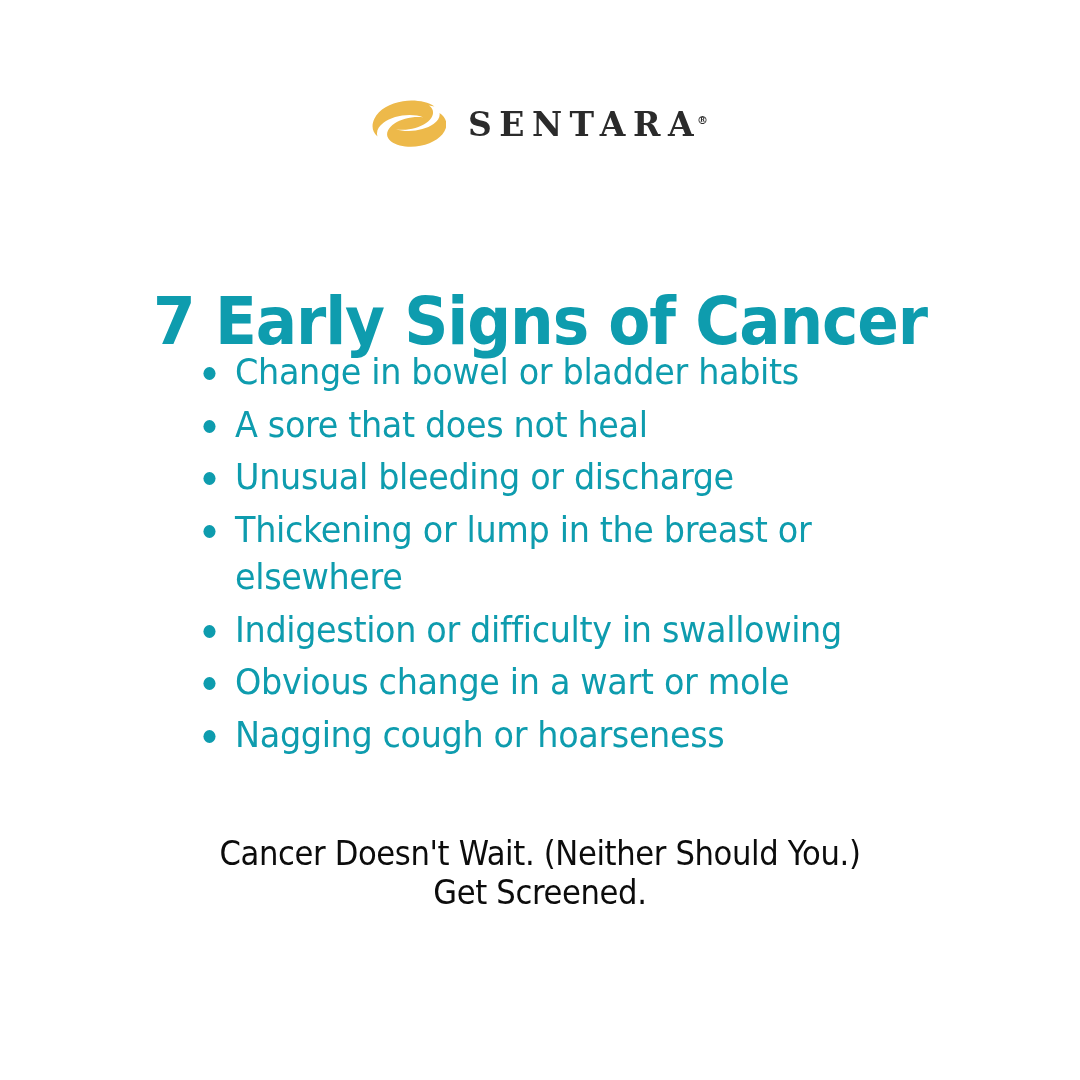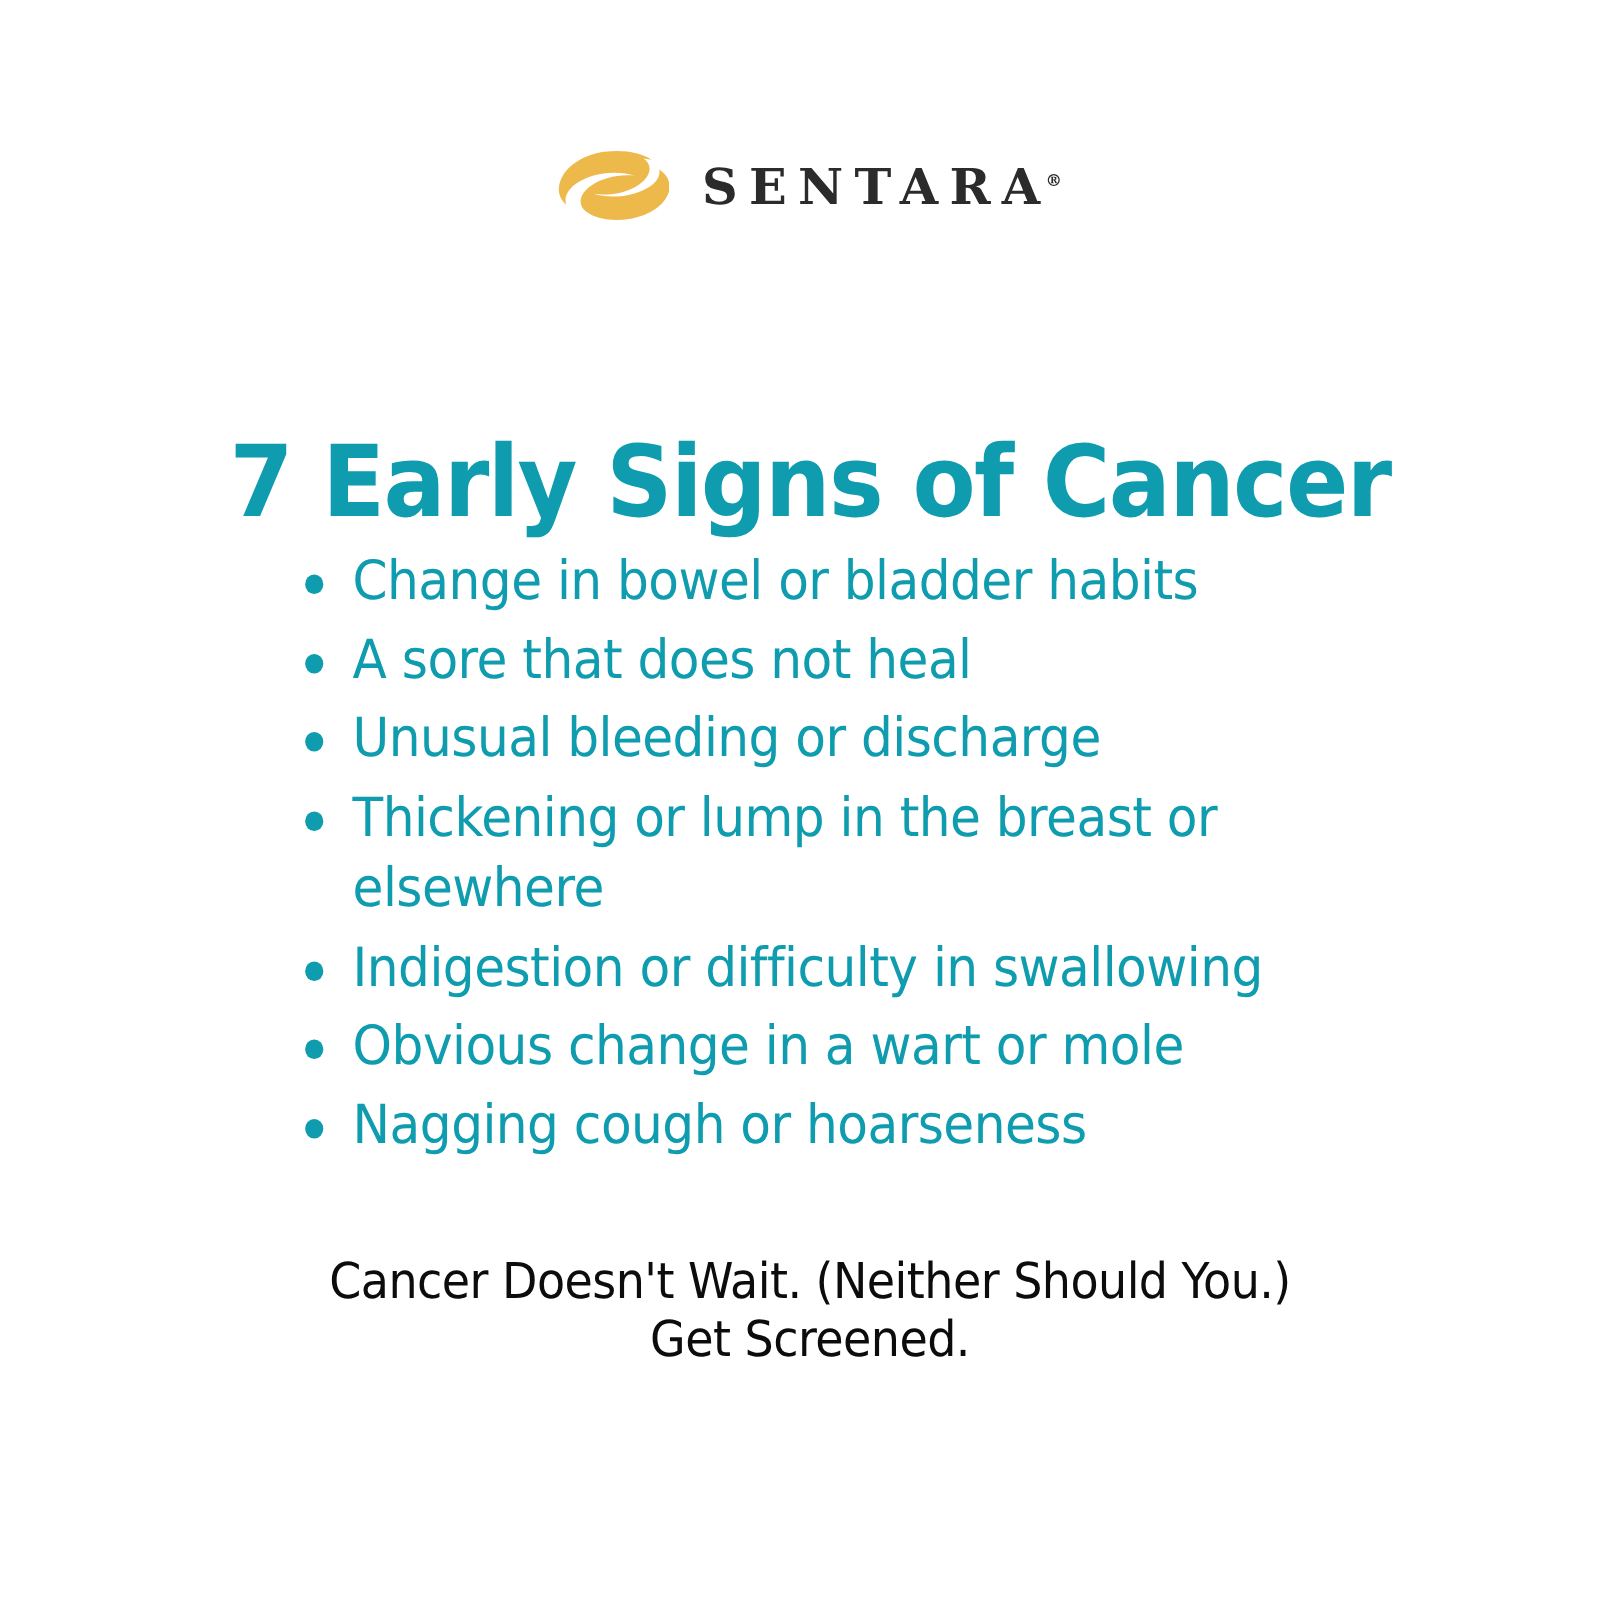--- a/index.html
+++ b/index.html
@@ -71,21 +71,21 @@
     letter-spacing: -1.2px;
     color: #0e9cae;
     transform: scaleX(0.93);
     transform-origin: center top;
     white-space: nowrap;
   }
 
   
   .signs-list {
     position: absolute;
-    top: 364px;
+    top: 348px;
     left: 196px;
     width: 760px;
     margin: 0;
     padding: 0;
     list-style: none;
   }
   .sign-item {
     position: relative;
     padding-left: 42px;
     margin: 0 0 5px 0;

